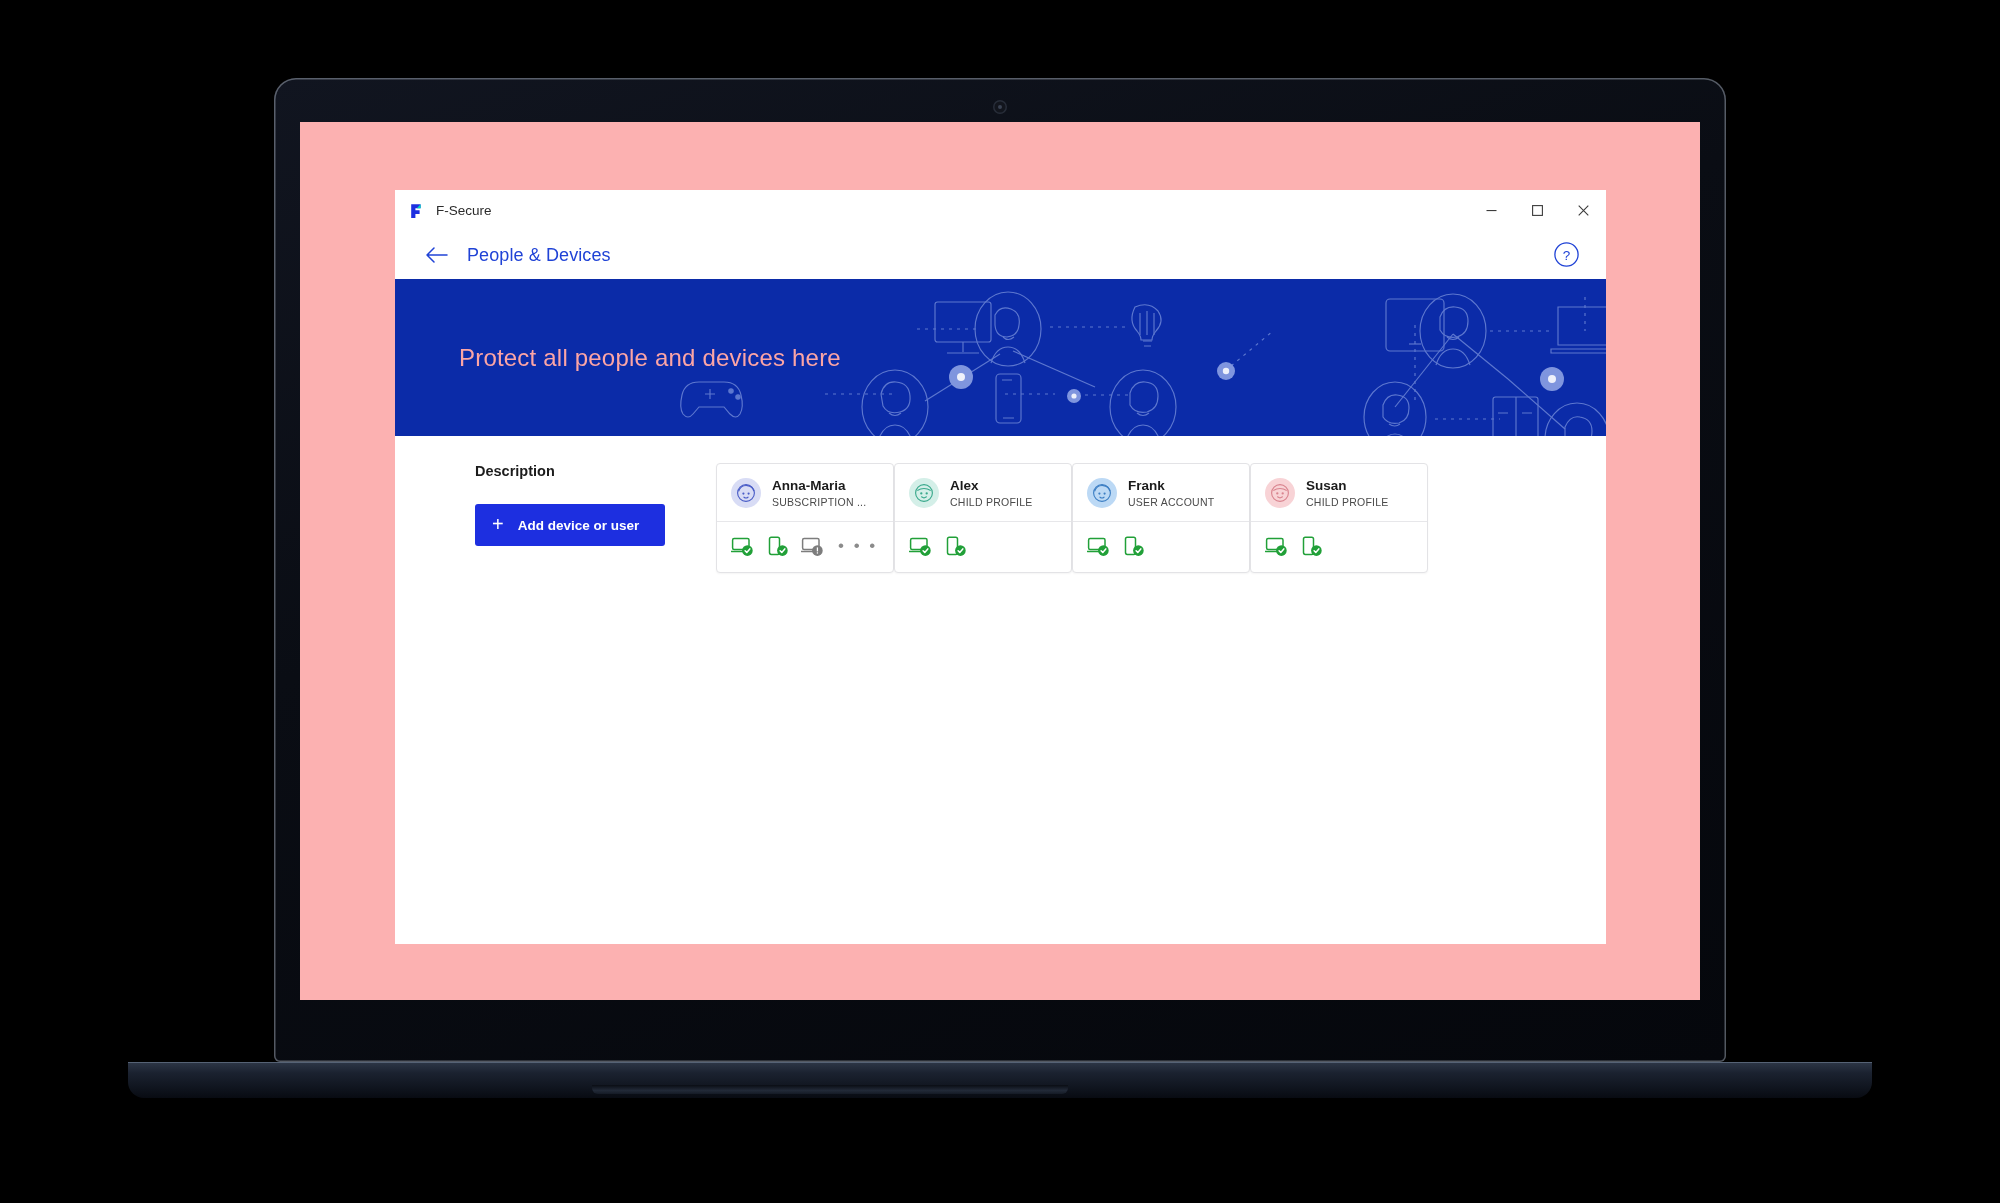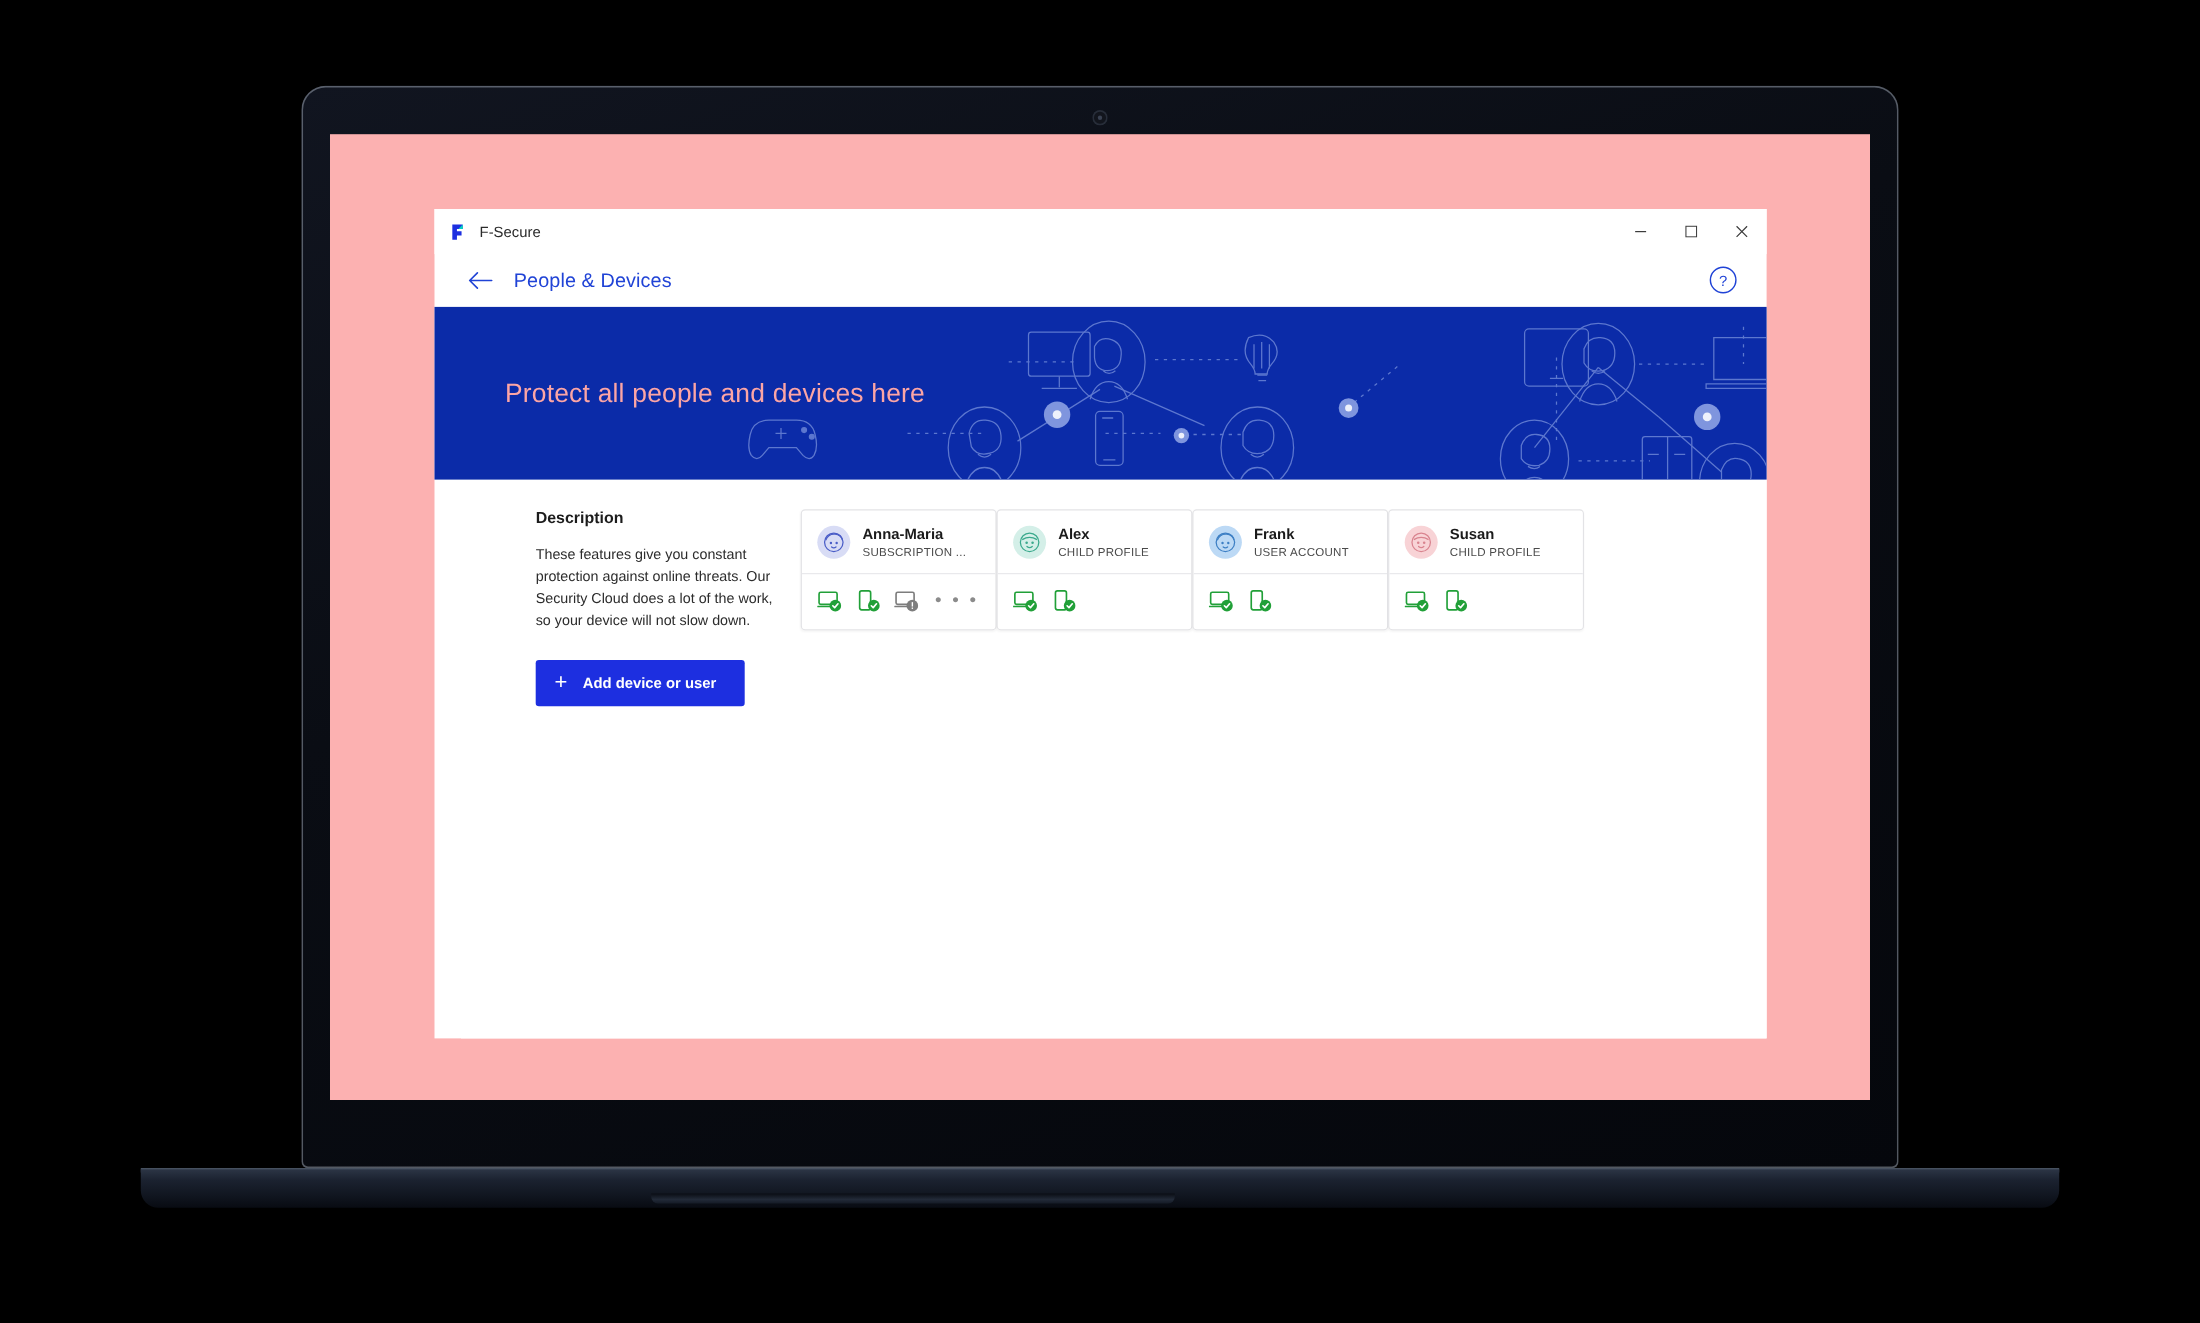--- a/index.html
+++ b/index.html
@@ -150,22 +150,21 @@
     font-weight: 400;
     letter-spacing: 0.2px;
     z-index: 2;
   }
 
   
   #content-body {
     flex: 1 1 auto;
     background: #ffffff;
     display: flex;
-    padding: 27px 0 0 4px;
-    margin-left: 24px;
+    padding: 27px 0 0 16px;
   }
 
   
   #description-panel {
     flex: 0 0 305px;
     padding-left: 64px;
     padding-right: 20px;
   }
   #description-heading {
     font-size: 14.5px;
@@ -420,21 +419,20 @@
             <circle cx="679" cy="117" r="2.6" fill="#eef1fb"></circle>
         </g>
       </svg>
       <div id="hero-headline">Protect all people and devices here</div>
     </div>
 
     <div id="content-body">
 
       <div id="description-panel">
         <div id="description-heading">Description</div>
-        <div id="description-text">These features give you constant protection against online threats. Our Security Cloud does a lot of the work, so your device will not slow down.</div>
         <button id="add-device-button">
           <span id="add-device-plus-icon">+</span>
           <span>Add device or user</span>
         </button>
       </div>
 
       <div id="profile-cards">
           <div class="profile-card">
             <div class="card-top">
               <span class="avatar" style="background:#d8dcf5">

